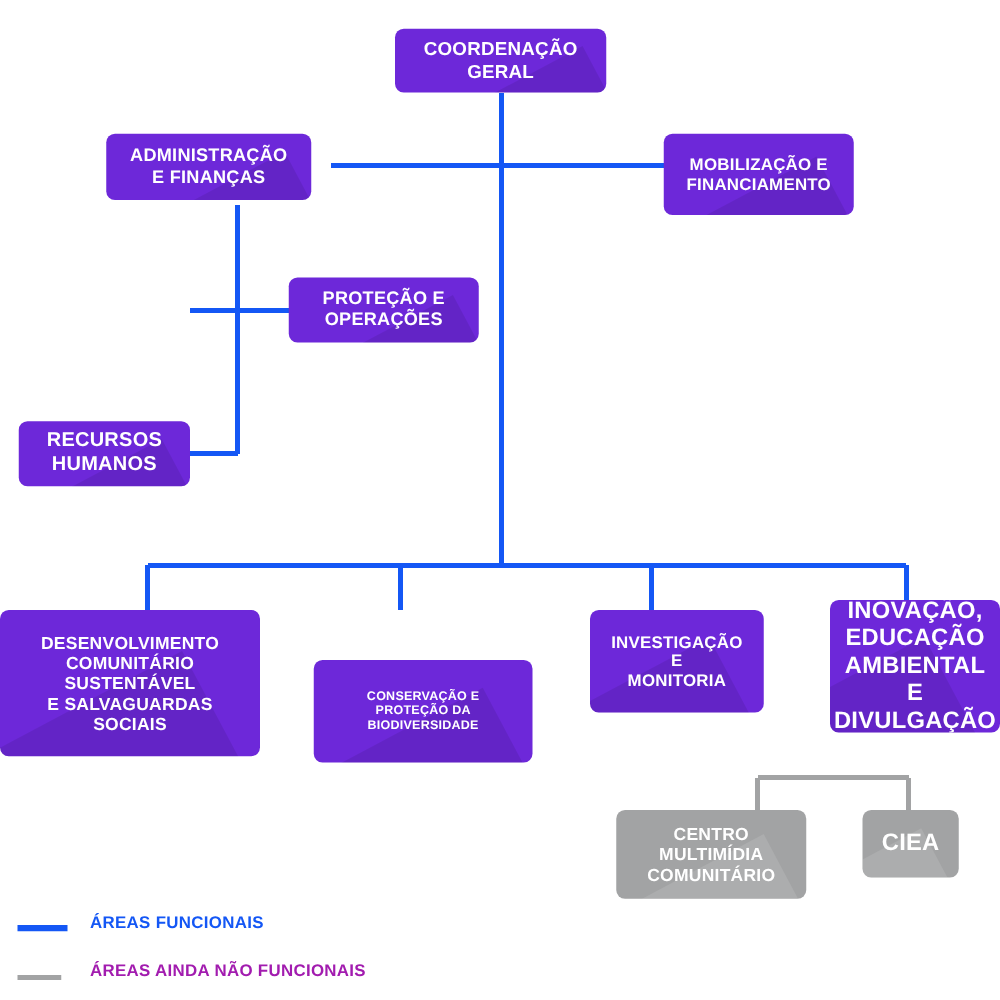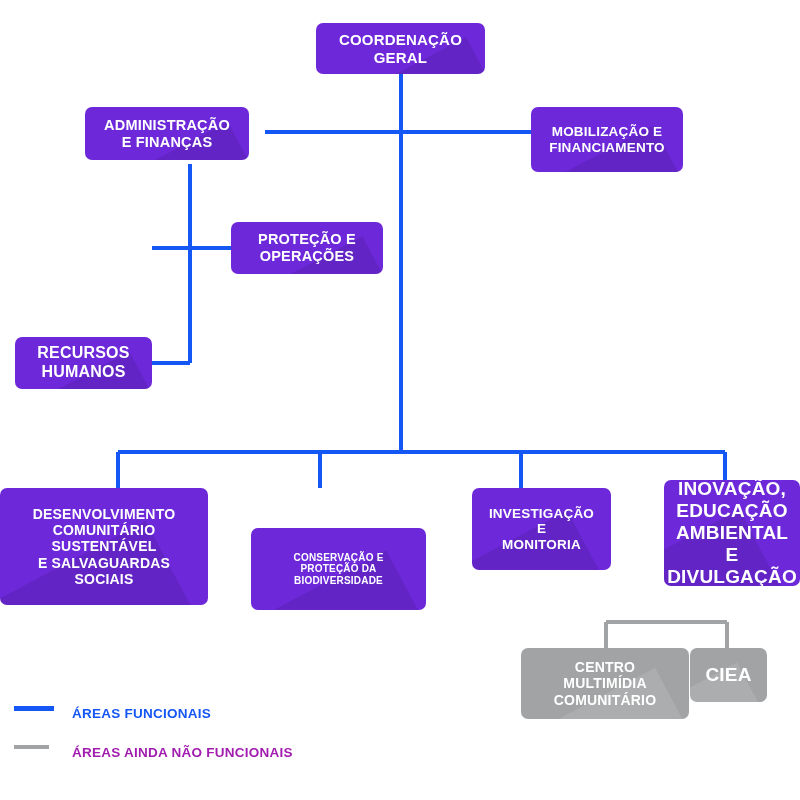--- a/index.html
+++ b/index.html
@@ -78,21 +78,21 @@
   
   #legend {
     position: absolute;
     left: 0;
     top: 706px;
     width: 420px;
     z-index: 4;
   }
   .legend-row {
     display: flex;
-    align-items: flex-start;
+    align-items: flex-end;
     height: 39px;
   }
   .legend-swatch {
     flex: 0 0 auto;
     margin-left: 14px;
   }
   .legend-swatch.blue {
     width: 40px;
     height: 5px;
     background: #1457f5;
@@ -196,21 +196,21 @@
 MONITORIA</span>
   </div>
 
   <div class="node blue" style="left:664px; top:480px; width:136px; height:106px; font-size:19px;">
     <span class="label">INOVAÇÃO,
 EDUCAÇÃO
 AMBIENTAL E
 DIVULGAÇÃO</span>
   </div>
 
-  <div class="node gray" style="left:521px; top:648px; width:168px; height:71px; font-size:14px;">
+  <div class="node gray" style="left:493px; top:648px; width:152px; height:71px; font-size:14px;">
     <span class="label">CENTRO
 MULTIMÍDIA
 COMUNITÁRIO</span>
   </div>
 
   <div class="node gray" style="left:690px; top:648px; width:77px; height:54px; font-size:19px;">
     <span class="label">CIEA</span>
   </div>
 
   <div id="legend">

